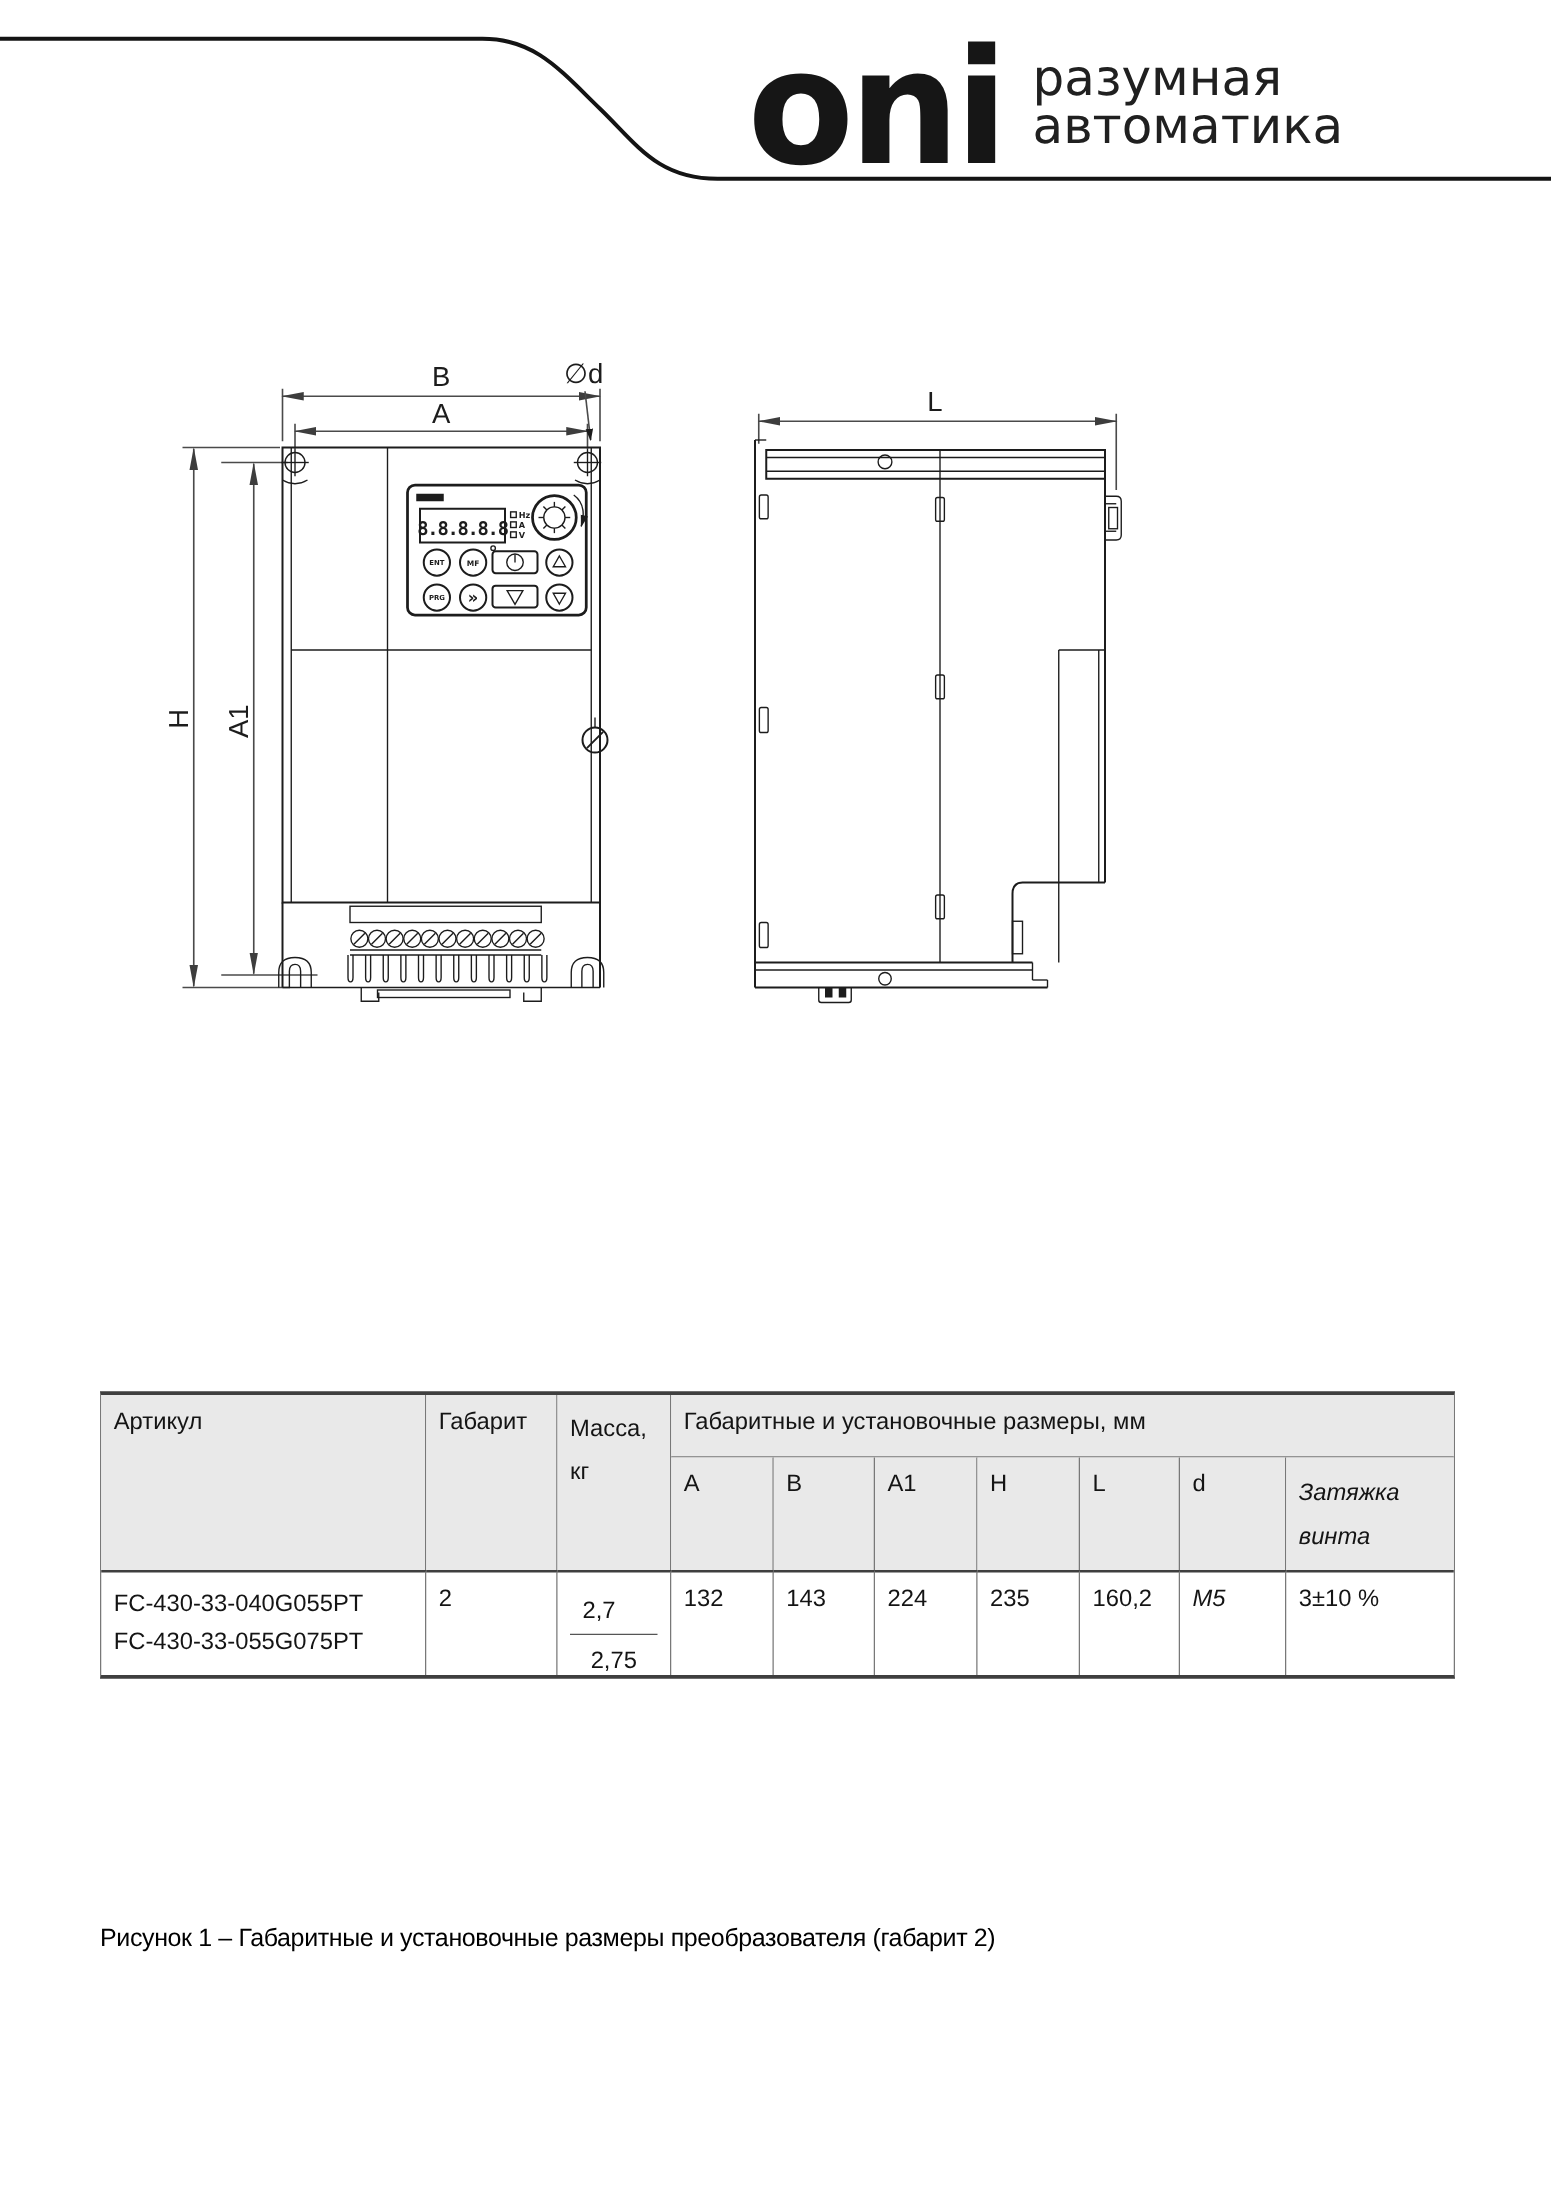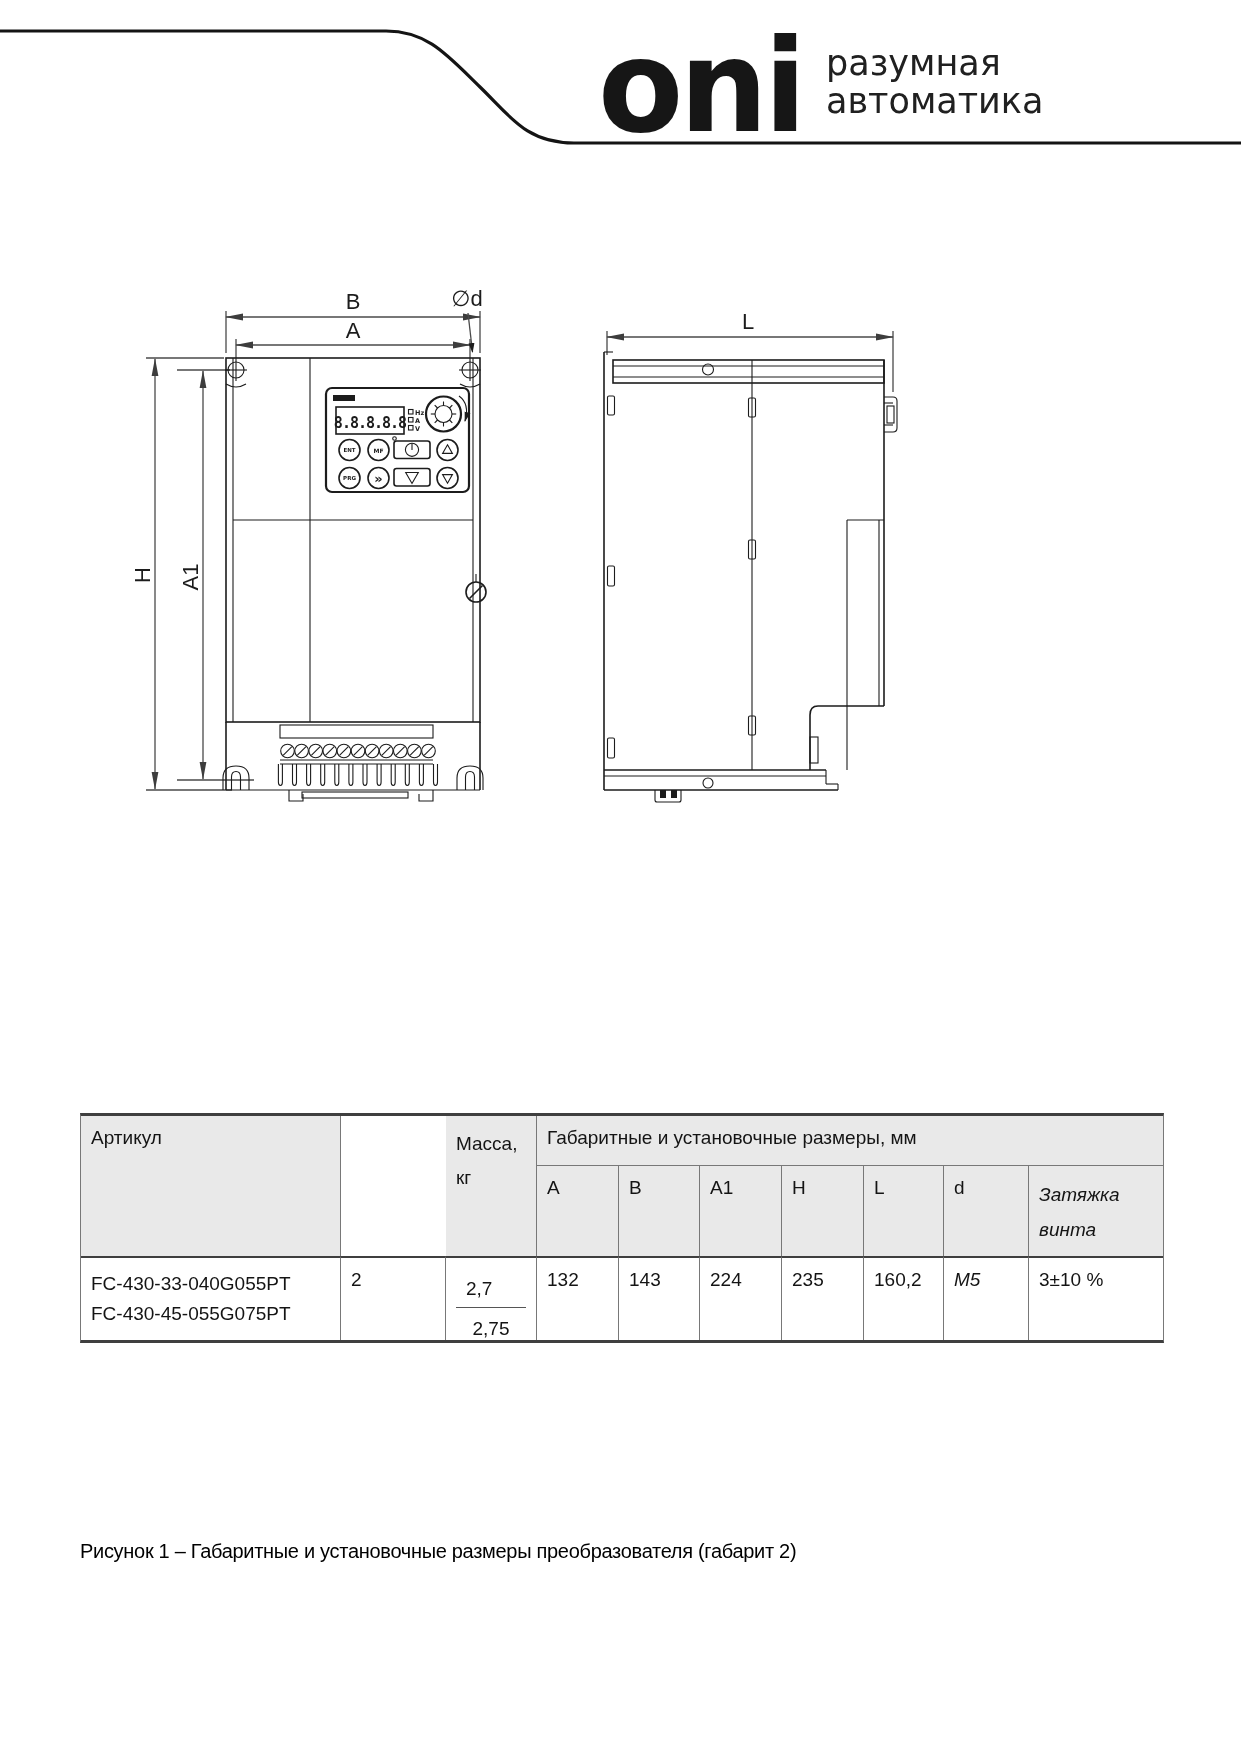--- a/index.html
+++ b/index.html
@@ -4,21 +4,21 @@
 <style>
   html,body{margin:0;padding:0;background:#ffffff;}
   body{width:1241px;height:1748px;position:relative;font-family:"Liberation Sans",sans-serif;color:#1a1a1a;}
 
   
   .hdr-curve{position:absolute;left:0;top:0;width:1241px;height:170px;}
   .logo{position:absolute;left:598px;top:12px;font-family:"DejaVu Sans",sans-serif;
         font-weight:bold;font-size:128px;line-height:150px;letter-spacing:-4px;color:#161616;
         transform:scaleX(.97);transform-origin:left top;}
   .tagline{position:absolute;left:826px;top:44px;font-family:"DejaVu Sans",sans-serif;
-        font-size:35px;line-height:38px;color:#202020;white-space:pre-line;letter-spacing:0px;}
+        font-size:40px;line-height:38px;color:#202020;white-space:pre-line;letter-spacing:0px;}
 
   
   .drawing{position:absolute;left:0;top:0;width:1241px;height:900px;pointer-events:none;}
   .obj{stroke:#1c1c1c;stroke-width:1.6;fill:none;}
   .obj2{stroke:#1c1c1c;stroke-width:2.2;fill:none;}
   .thin{stroke-width:1.1;}
   .dim{stroke:#4a4a4a;stroke-width:1.3;fill:none;}
   .dimtxt{font-family:"Liberation Sans",sans-serif;font-size:22px;fill:#1c1c1c;}
   .smalltxt{font-family:"DejaVu Sans",sans-serif;font-weight:bold;fill:#1c1c1c;}
   .seg{font-family:"DejaVu Sans Mono",monospace;font-weight:bold;font-size:15px;letter-spacing:-1px;fill:#1c1c1c;}
@@ -296,37 +296,38 @@
         <path class="obj thin" d="M655,790 V800 Q655,802 657,802 H679 Q681,802 681,800 V790"></path>
         <rect x="660" y="790" width="6" height="8" fill="#1c1c1c"></rect>
         <rect x="671" y="790" width="6" height="8" fill="#1c1c1c"></rect>
       </g>
     </g>
   </g>
 </svg>
 
 <div class="tbl">
   <div class="th a-art">Артикул</div>
+  <div class="th a-gab">Габарит</div>
   <div class="th a-mass pre">Масса,
 кг</div>
   <div class="th a-grp no-r">Габаритные и установочные размеры, мм</div>
 
   <div class="th a-s1 sub">A</div>
   <div class="th a-s2 sub">B</div>
   <div class="th a-s3 sub">A1</div>
   <div class="th a-s4 sub">H</div>
   <div class="th a-s5 sub">L</div>
   <div class="th a-s6 sub">d</div>
   <div class="th a-s7 pre no-r">Затяжка
 винта
 (Н*м)</div>
 
   <div class="a-d1 rt">
     <div>FC-430-33-040G055PT</div>
-    <div>FC-430-45-055G075PT</div>
+    <div>FC-430-33-055G075PT</div>
   </div>
   <div class="a-d2 rt">2</div>
   <div class="a-d3 rt">
     <div class="m1">2,7</div>
     <div class="m2">2,75</div>
   </div>
   <div class="a-d4 rt">132</div>
   <div class="a-d5 rt">143</div>
   <div class="a-d6 rt">224</div>
   <div class="a-d7 rt">235</div>

